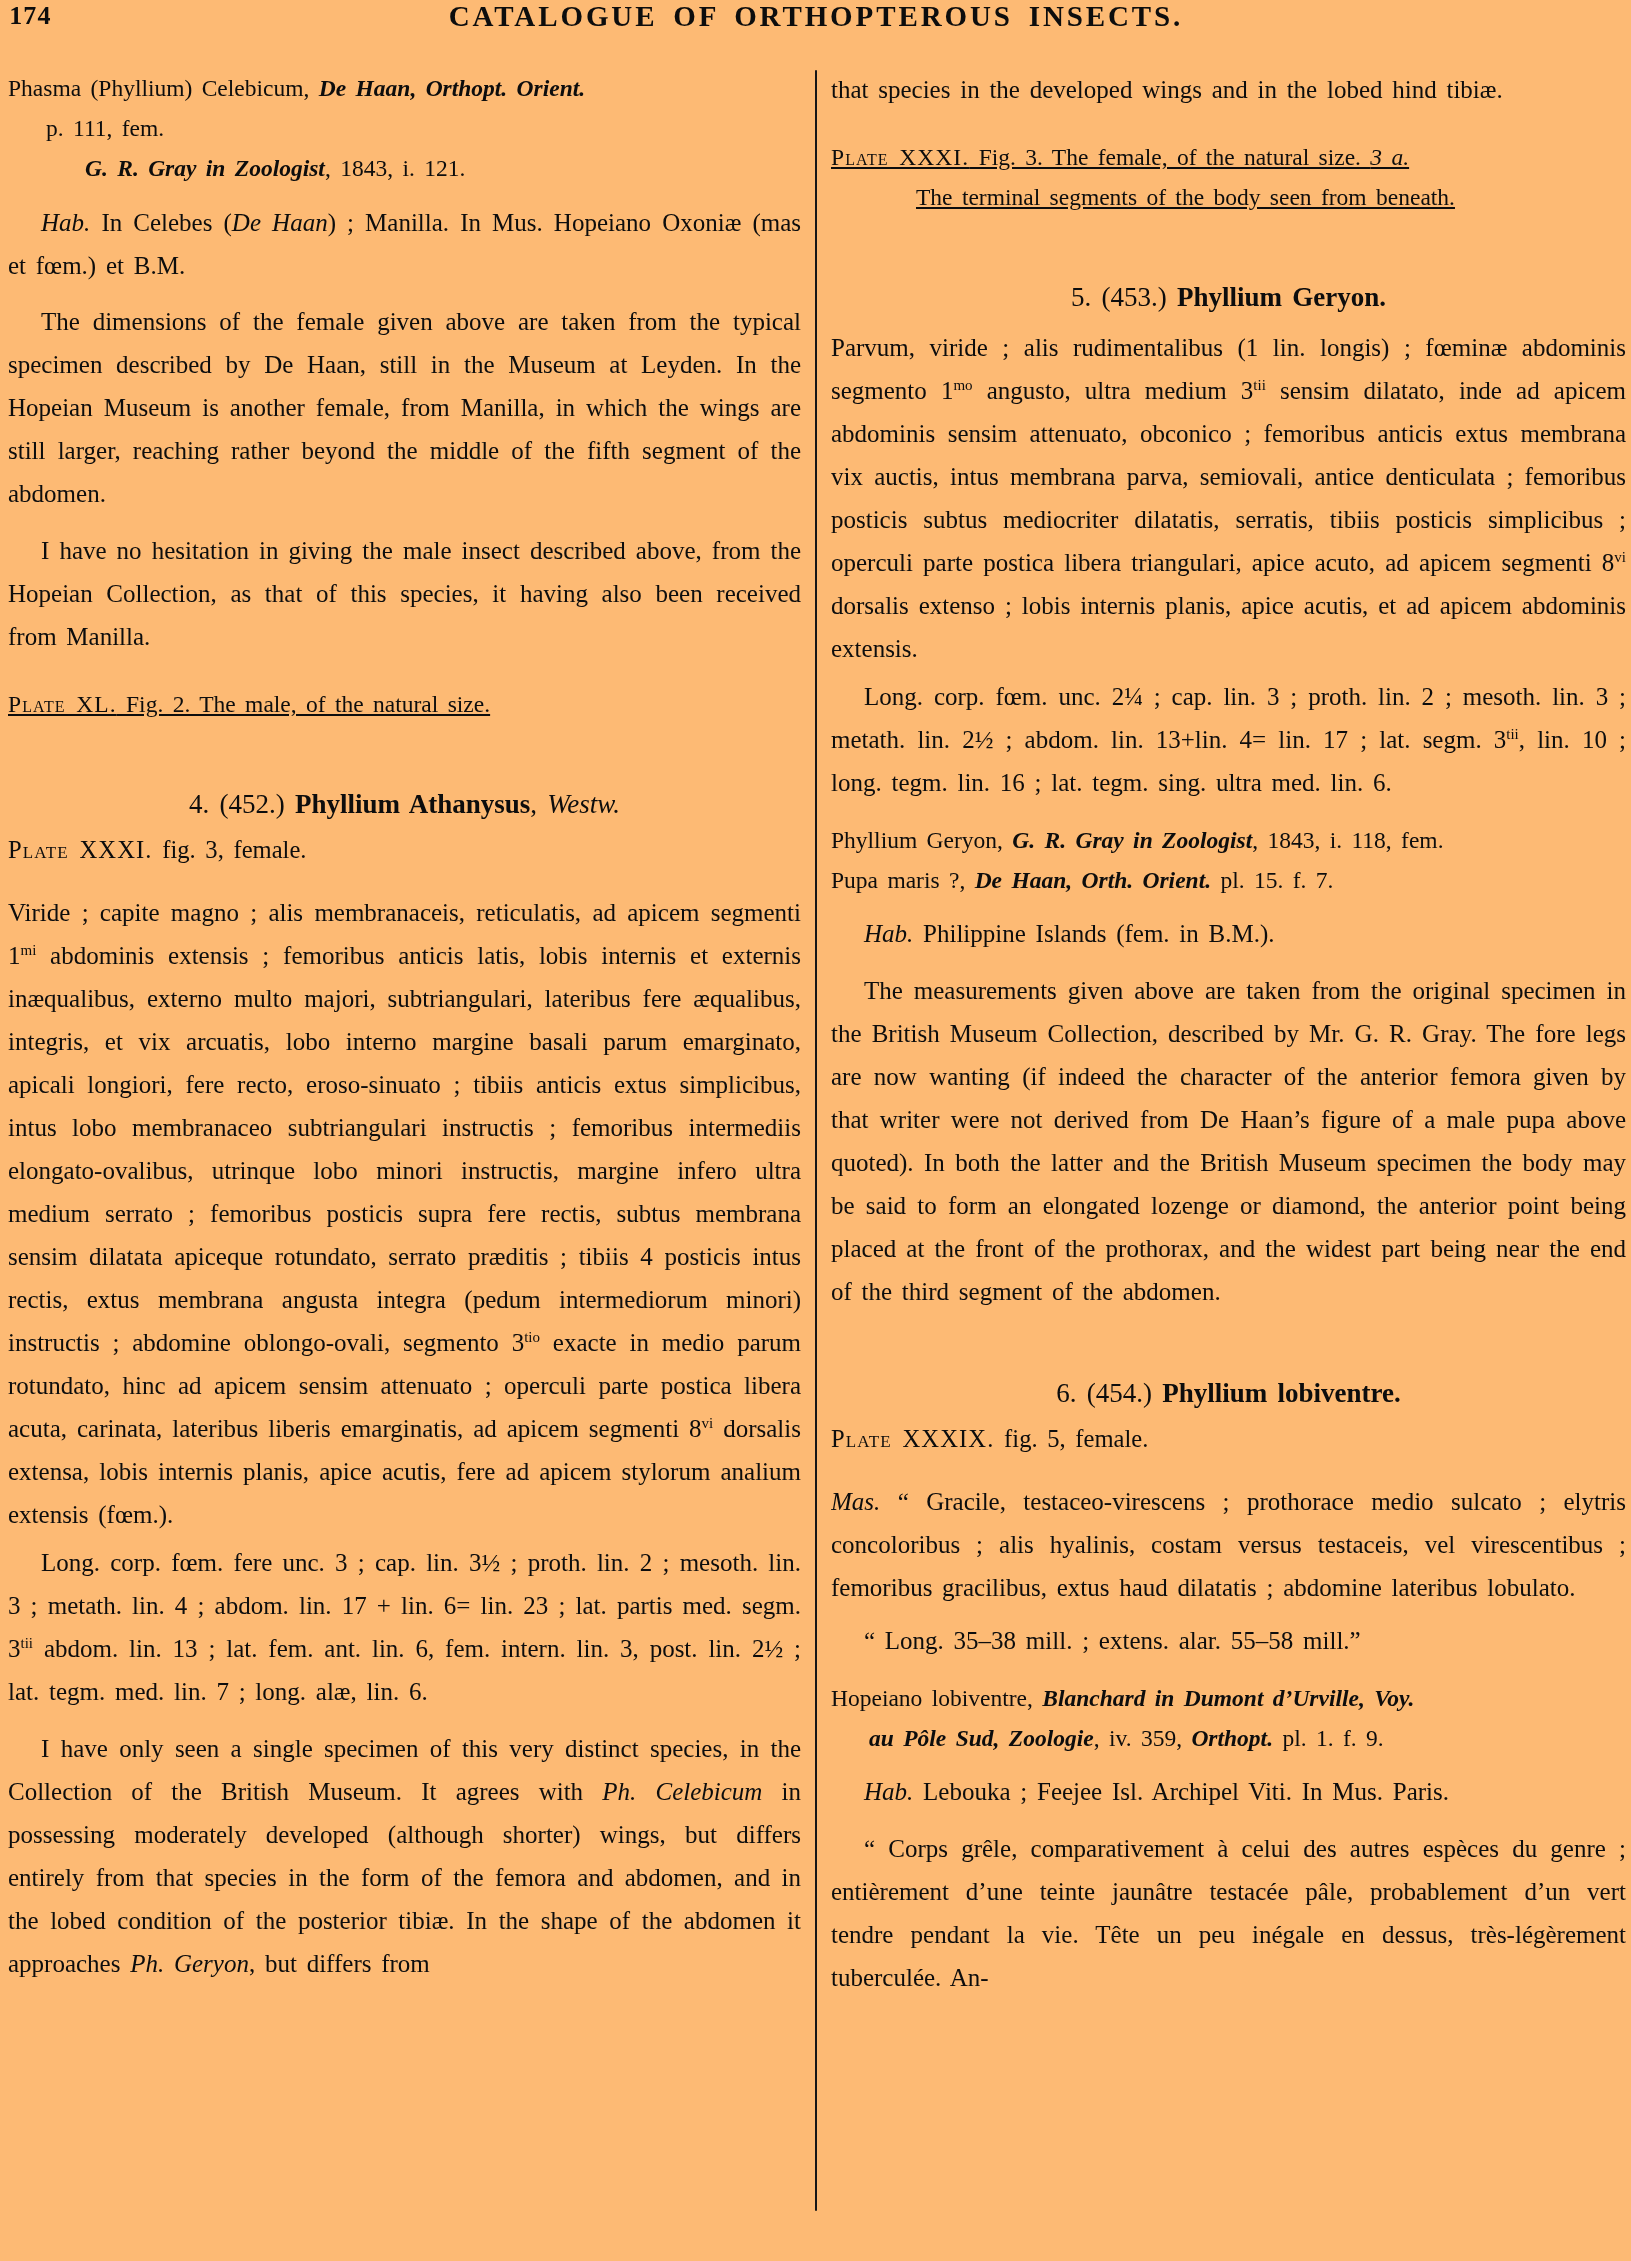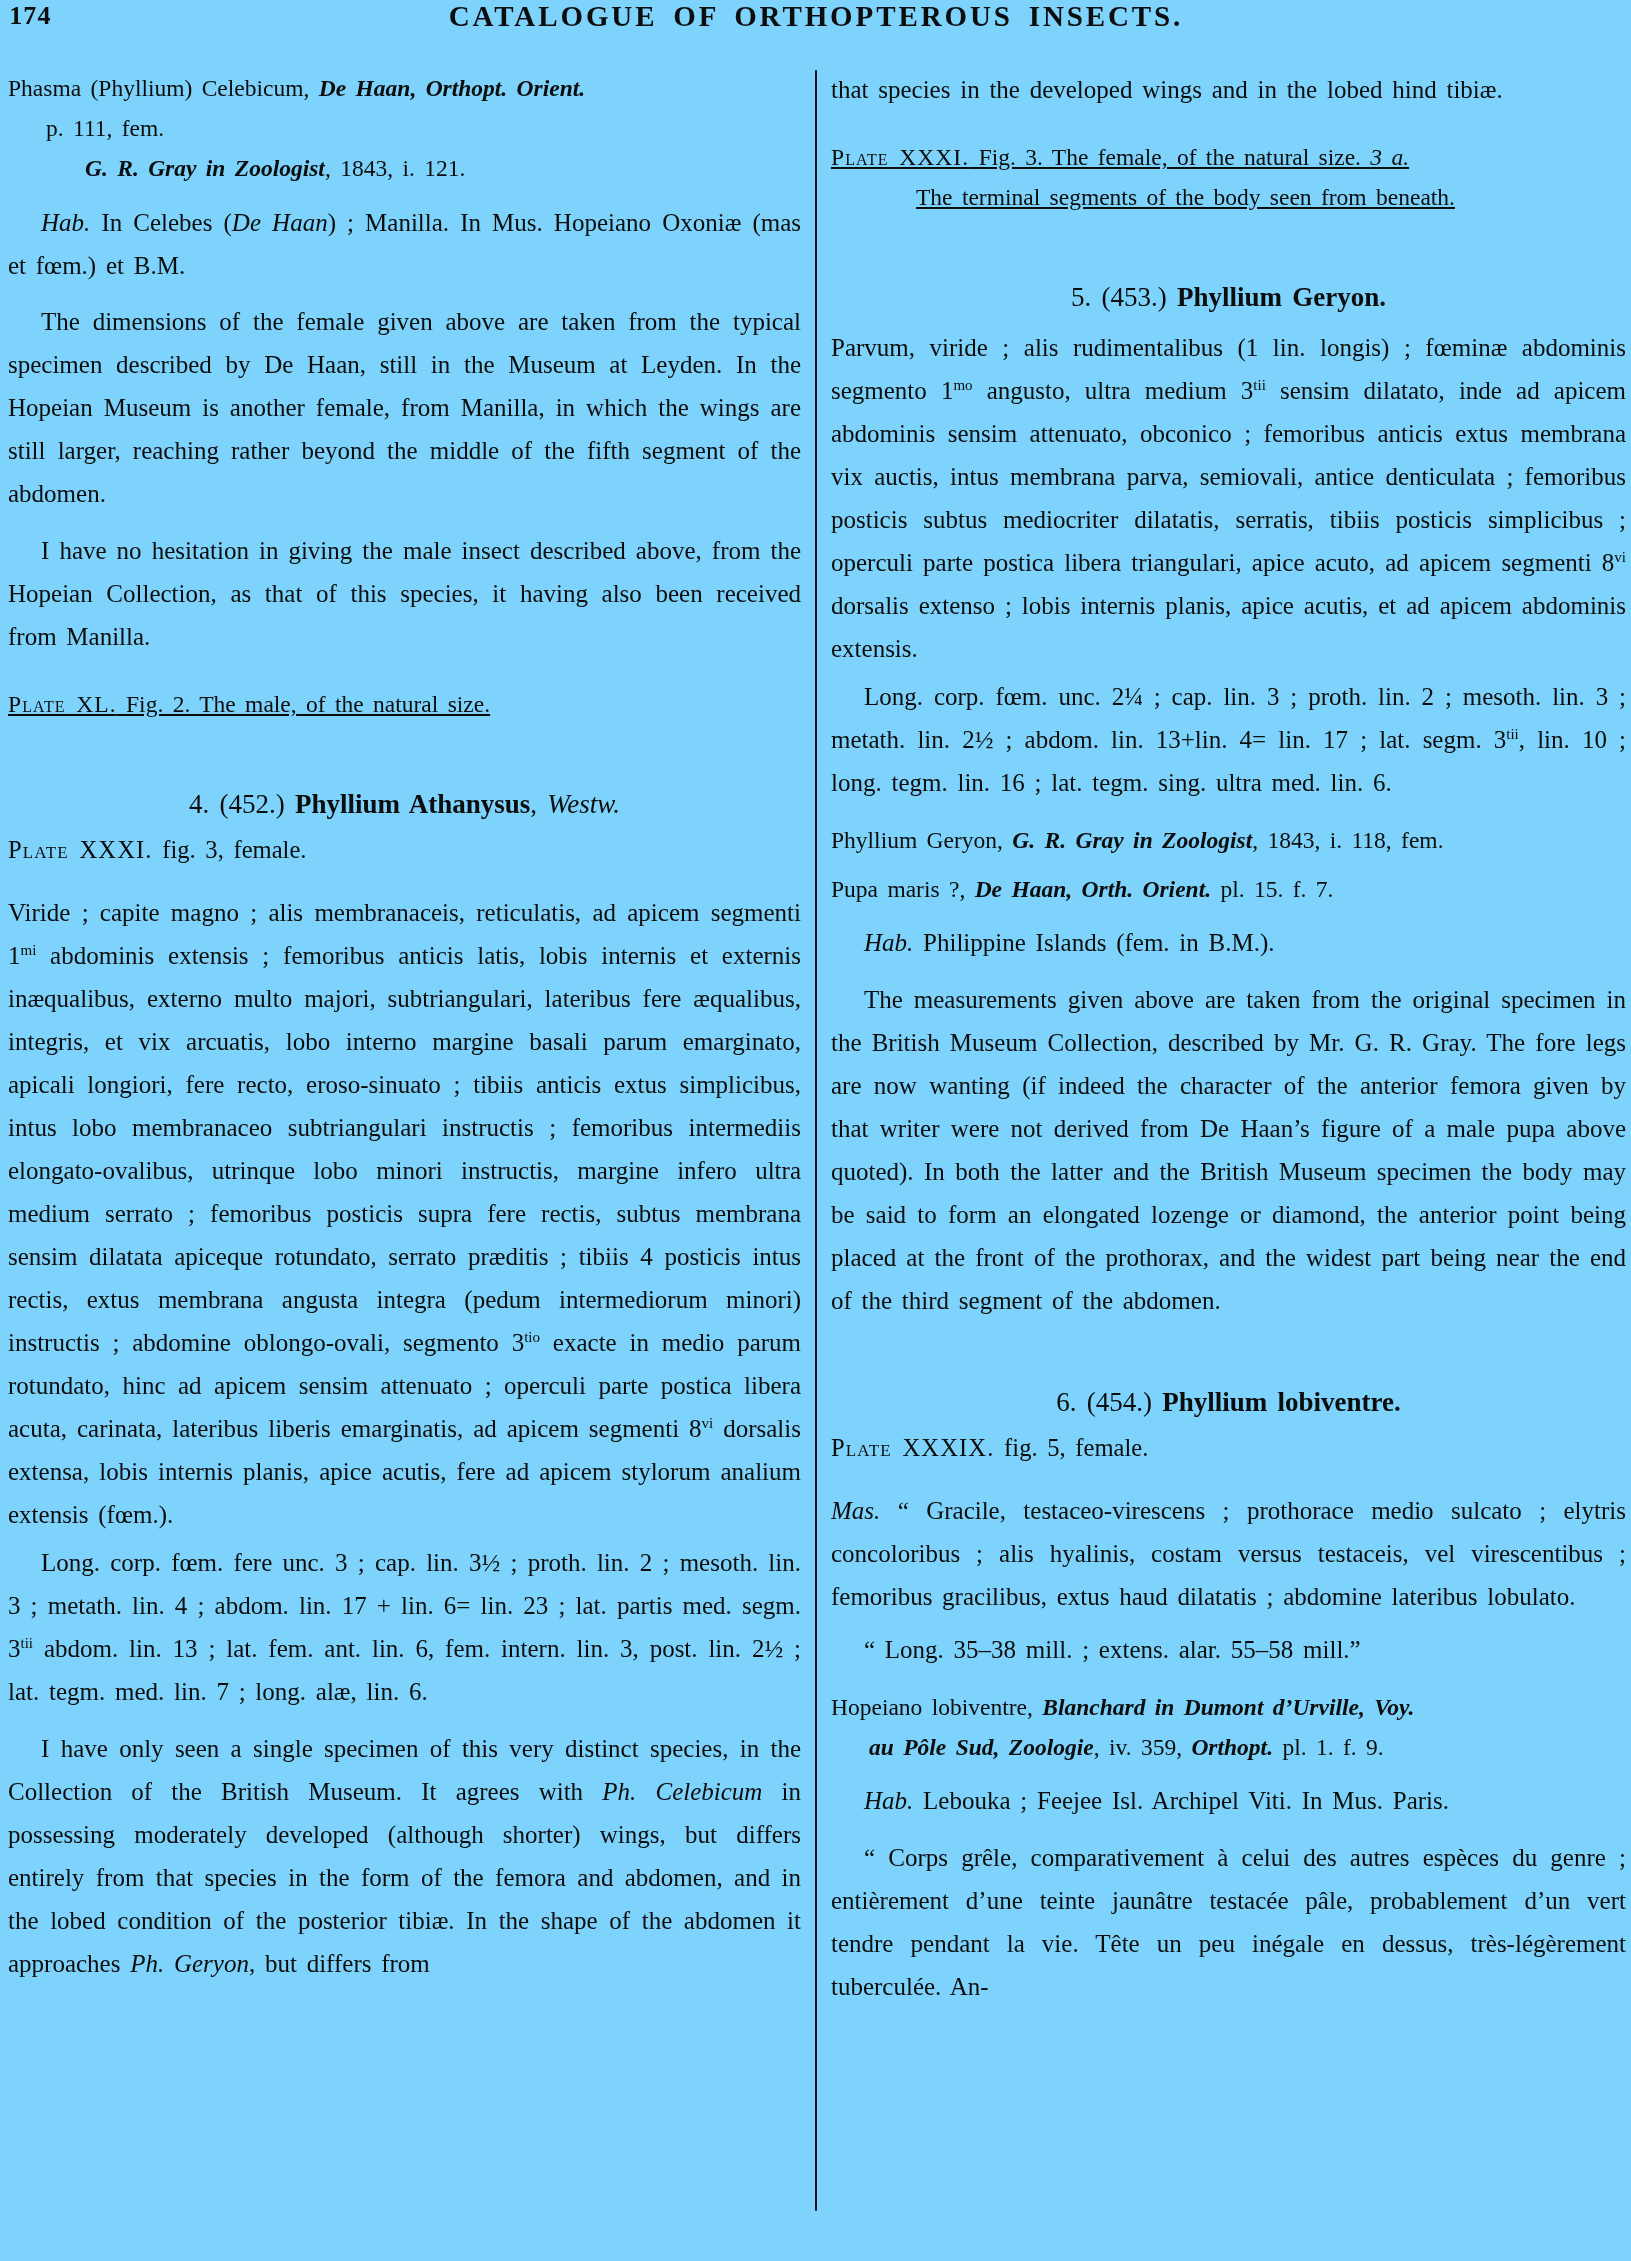--- a/index.html
+++ b/index.html
@@ -1,19 +1,19 @@
 <!DOCTYPE html>
 <html style="font-size:9.2px"><head>
 <meta charset="utf-8">
 <style>
   html,body{margin:0;padding:0;background:#e8e8e4;}
   .page{
     position:relative;
     width:1632px;height:2261px;
-    background:#7dd3fc;
+    background:#fdba74;
     color:#0d0d0d;
     font-family:"Liberation Serif", serif;
     overflow:hidden;
   }
   
   .running-head{position:absolute;top:0;left:0;width:100%;height:63px;}
   .page-num{
     position:absolute;left:9.2px;top:1.1px;
     font-size:26px;font-weight:bold;letter-spacing:1.1px;
   }
@@ -33,21 +33,21 @@
   .col-left{left:8px;width:793px;}
   .col-right{left:831px;width:795px;}
   .divider{
     position:absolute;left:815px;top:70px;height:2141px;width:2.3px;
     background:#161616;border-radius:1.1px;
   }
   
   .blk{margin:0;padding:0;}
   .kind-ref,.kind-subref,.kind-plate{font-size:23.5px;line-height:40px;}
   .kind-ref{padding-left:38px;text-indent:-38px;margin-top:16px;}
-  .kind-ref + .kind-ref{margin-top:9px;}
+  .kind-ref + .kind-ref{margin-top:0;}
   .kind-subref{margin-left:77px;margin-top:0;text-align:left;}
   .kind-plate{padding-left:85px;text-indent:-85px;margin-top:26px;text-decoration:underline;}
   .kind-para{text-indent:33px;margin-top:13.7px;}
   .kind-cont{margin-top:0;}
   .kind-hab{text-indent:33px;margin-top:12.6px;}
   .kind-meas{text-indent:33px;margin-top:4.6px;}
   .kind-quote{text-indent:33px;margin-top:9.2px;margin-bottom:4.6px;}
   .kind-heading{
     text-align:center;text-indent:0;
     font-size:27px;line-height:37px;

